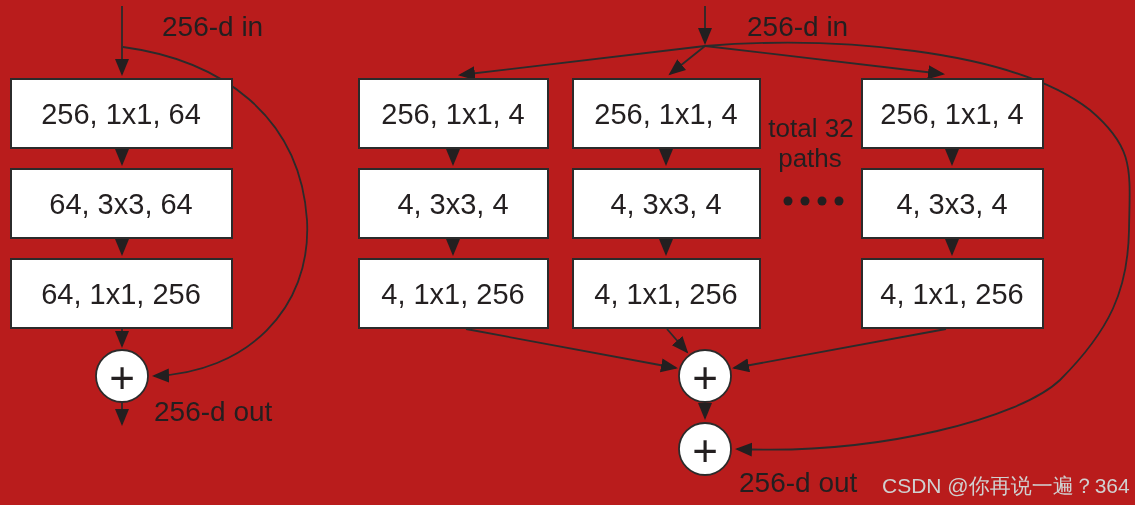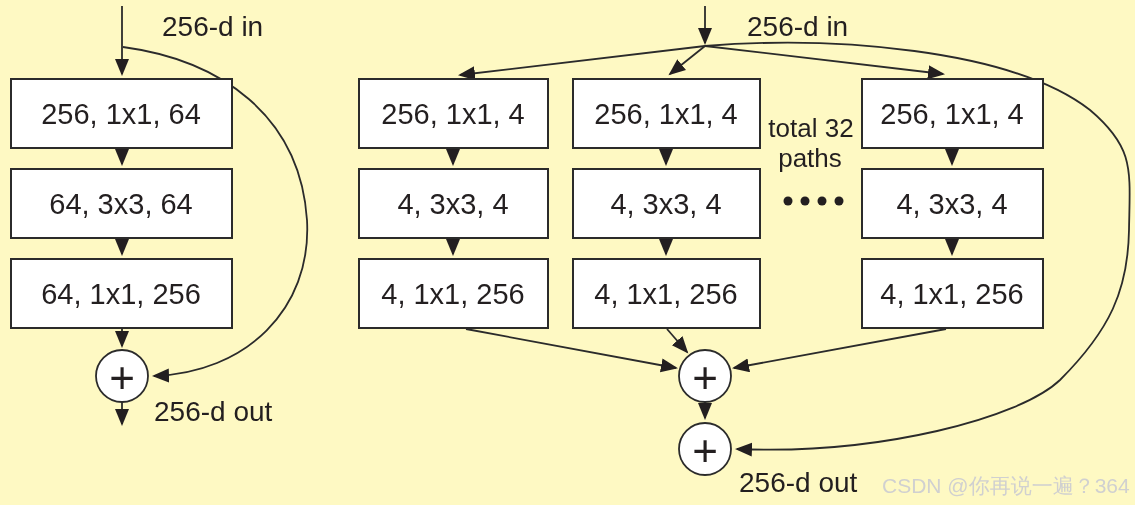--- a/index.html
+++ b/index.html
@@ -1,19 +1,19 @@
 <!DOCTYPE html>
 <html><head>
 <meta charset="utf-8">
 <style>
   html,body{margin:0;padding:0;background:#ffffff;}
   .canvas{
     position:relative;
     width:1135px;height:505px;
-    background:#fef9c3;
+    background:#b91c1c;
     overflow:hidden;
     font-family:"Liberation Sans", sans-serif;
   }
   svg text{
     font-family:"Liberation Sans", sans-serif;
     fill:#231f20;
   }
   .box-label{font-size:29px; text-anchor:middle; dominant-baseline:central;}
   .io-label{font-size:28px;}
   .note-label{font-size:26px; text-anchor:middle;}

